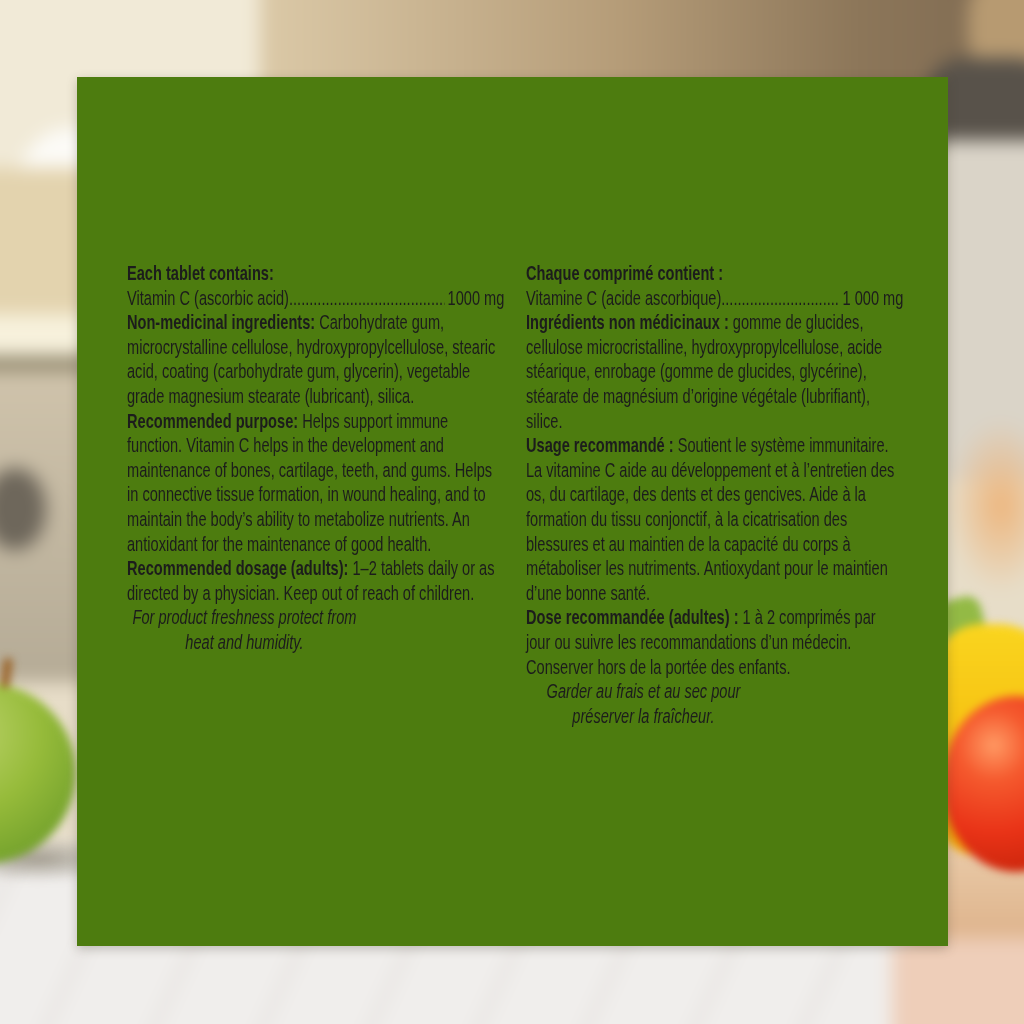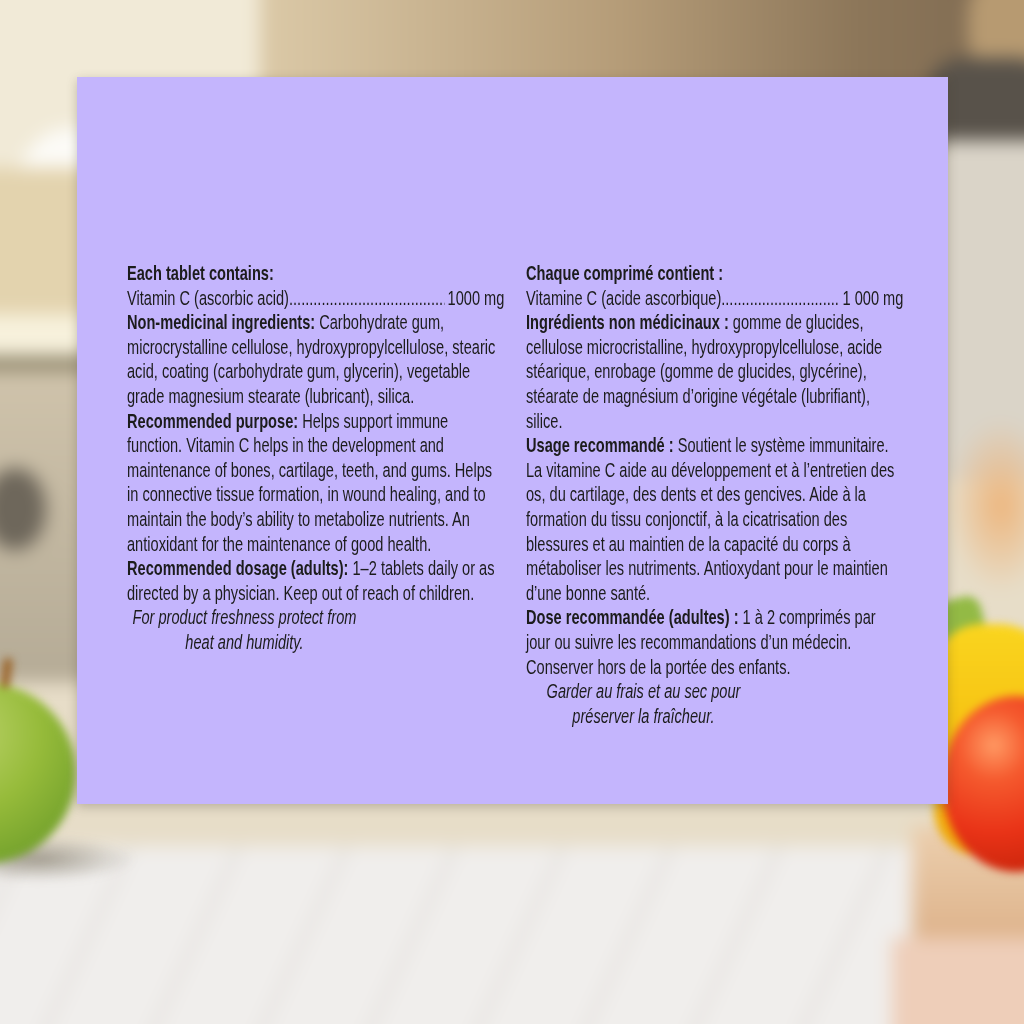--- a/index.html
+++ b/index.html
@@ -37,21 +37,21 @@
   .apple{left:-112px;top:682px;width:188px;height:182px;border-radius:50%;
     background:radial-gradient(circle at 40% 28%,#bcd36b 0%,#96bb3a 45%,#78a52e 75%,#5d8a24 100%);}
   .apple-stem{left:2px;top:658px;width:9px;height:30px;background:#9a6328;border-radius:4px;transform:rotate(8deg);}
   .pepper-stem{left:940px;top:598px;width:44px;height:50px;background:#93ba45;border-radius:14px;transform:rotate(-14deg);}
   .pepper{left:934px;top:624px;width:124px;height:232px;border-radius:48px 60px 42px 46px;
     background:linear-gradient(180deg,#fad51f 0%,#f6bf10 55%,#eda50c 100%);}
   .tomato{left:942px;top:696px;width:148px;height:176px;border-radius:50%;
     background:radial-gradient(circle at 35% 28%,#ff9a64 0%,#f55a2e 22%,#e93317 55%,#c32209 90%);}
 
   
-  .card{left:77px;top:77px;width:871px;height:727px;background:#c4b5fd;
+  .card{left:77px;top:77px;width:871px;height:869px;background:#4d7c0f;
     box-shadow:0 3px 10px rgba(70,60,45,.28);}
   .col{position:absolute;top:184px;width:530px;transform:scaleX(.712);transform-origin:0 0;
     font-size:20.5px;line-height:24.6px;color:#1c1c1c;letter-spacing:0;}
   .col-en{left:50px;}
   .col-fr{left:449px;}
   .col p{margin:0;}
   .heading{font-weight:700;}
   .para b{font-weight:700;}
   .doseline{display:flex;align-items:baseline;}
   .doseline .dots{flex:1;overflow:hidden;white-space:nowrap;}

